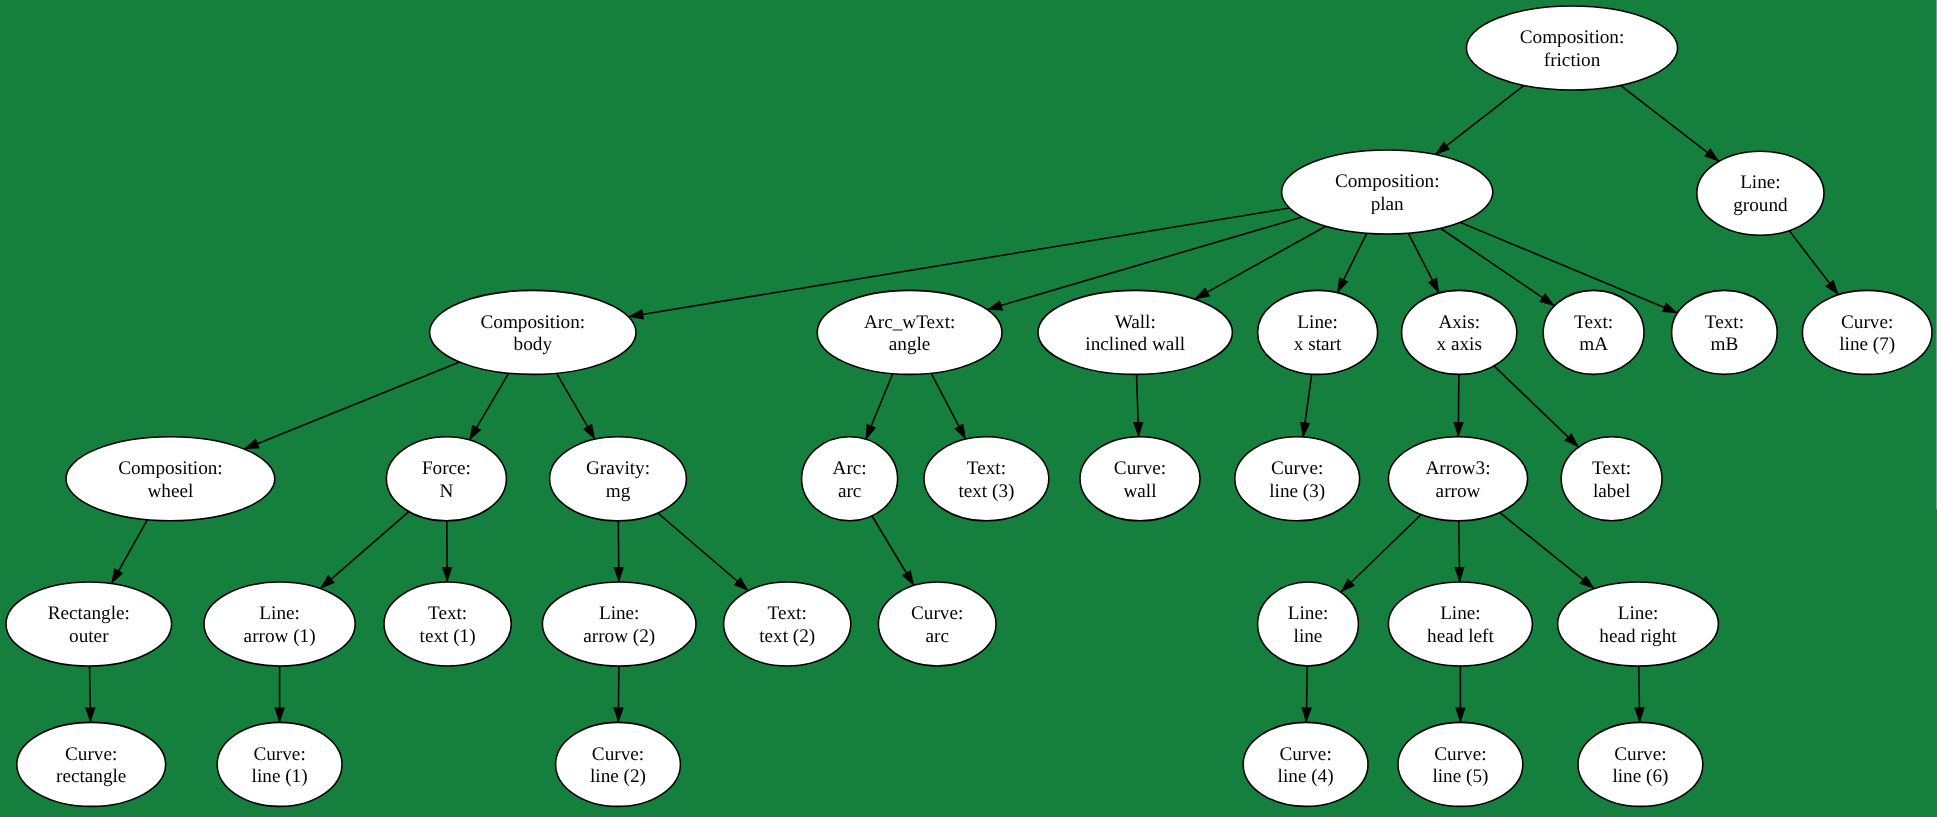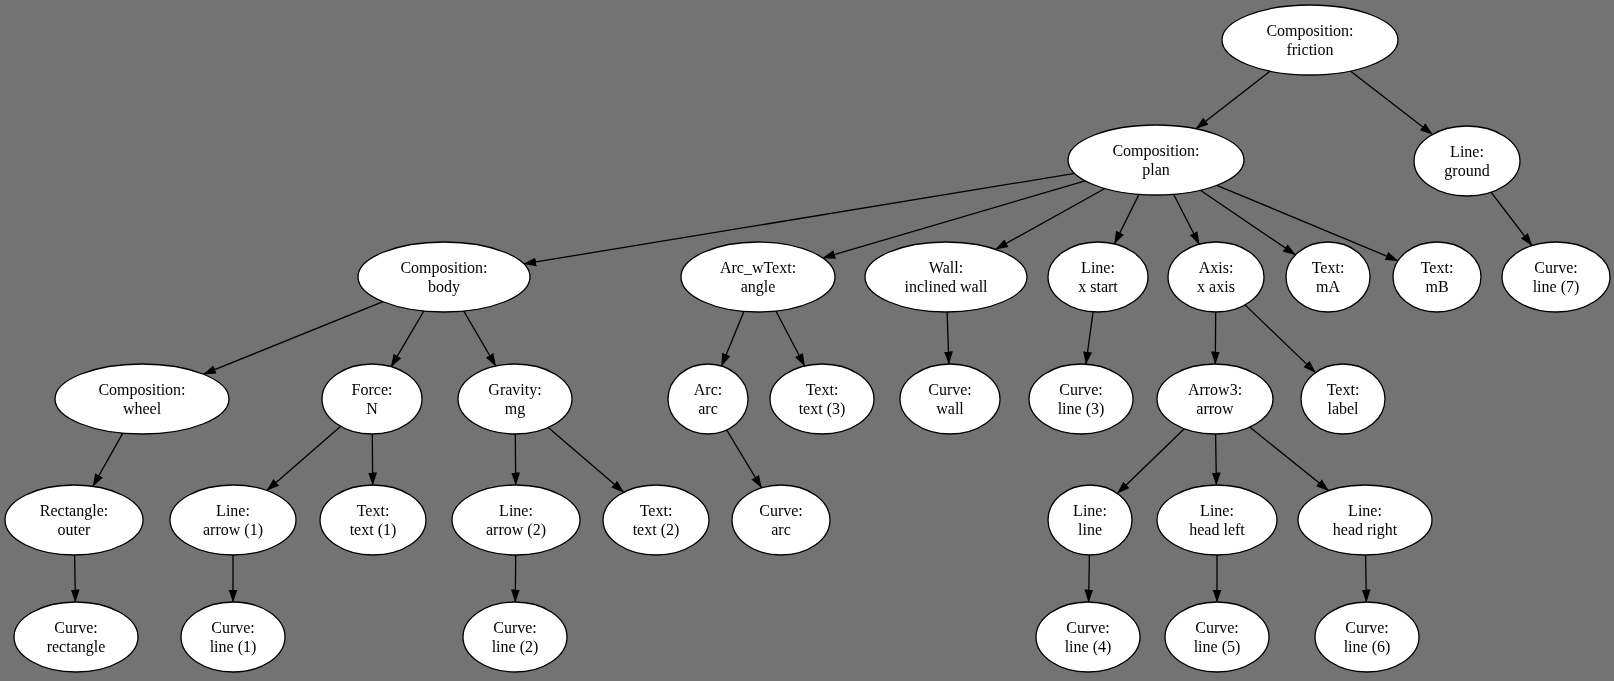--- a/index.html
+++ b/index.html
@@ -4,21 +4,21 @@
 <style>
   html, body {
     margin: 0;
     padding: 0;
     background: #ffffff;
   }
   .diagram-wrap {
     position: relative;
     width: 1614px;
     height: 681px;
-    background: #737373;
+    background: #15803d;
     overflow: hidden;
     font-family: "Liberation Serif", "DejaVu Serif", serif;
   }
   svg.graph {
     display: block;
     width: 1614px;
     height: 681px;
   }
   svg.graph ellipse {
     fill: #ffffff;

